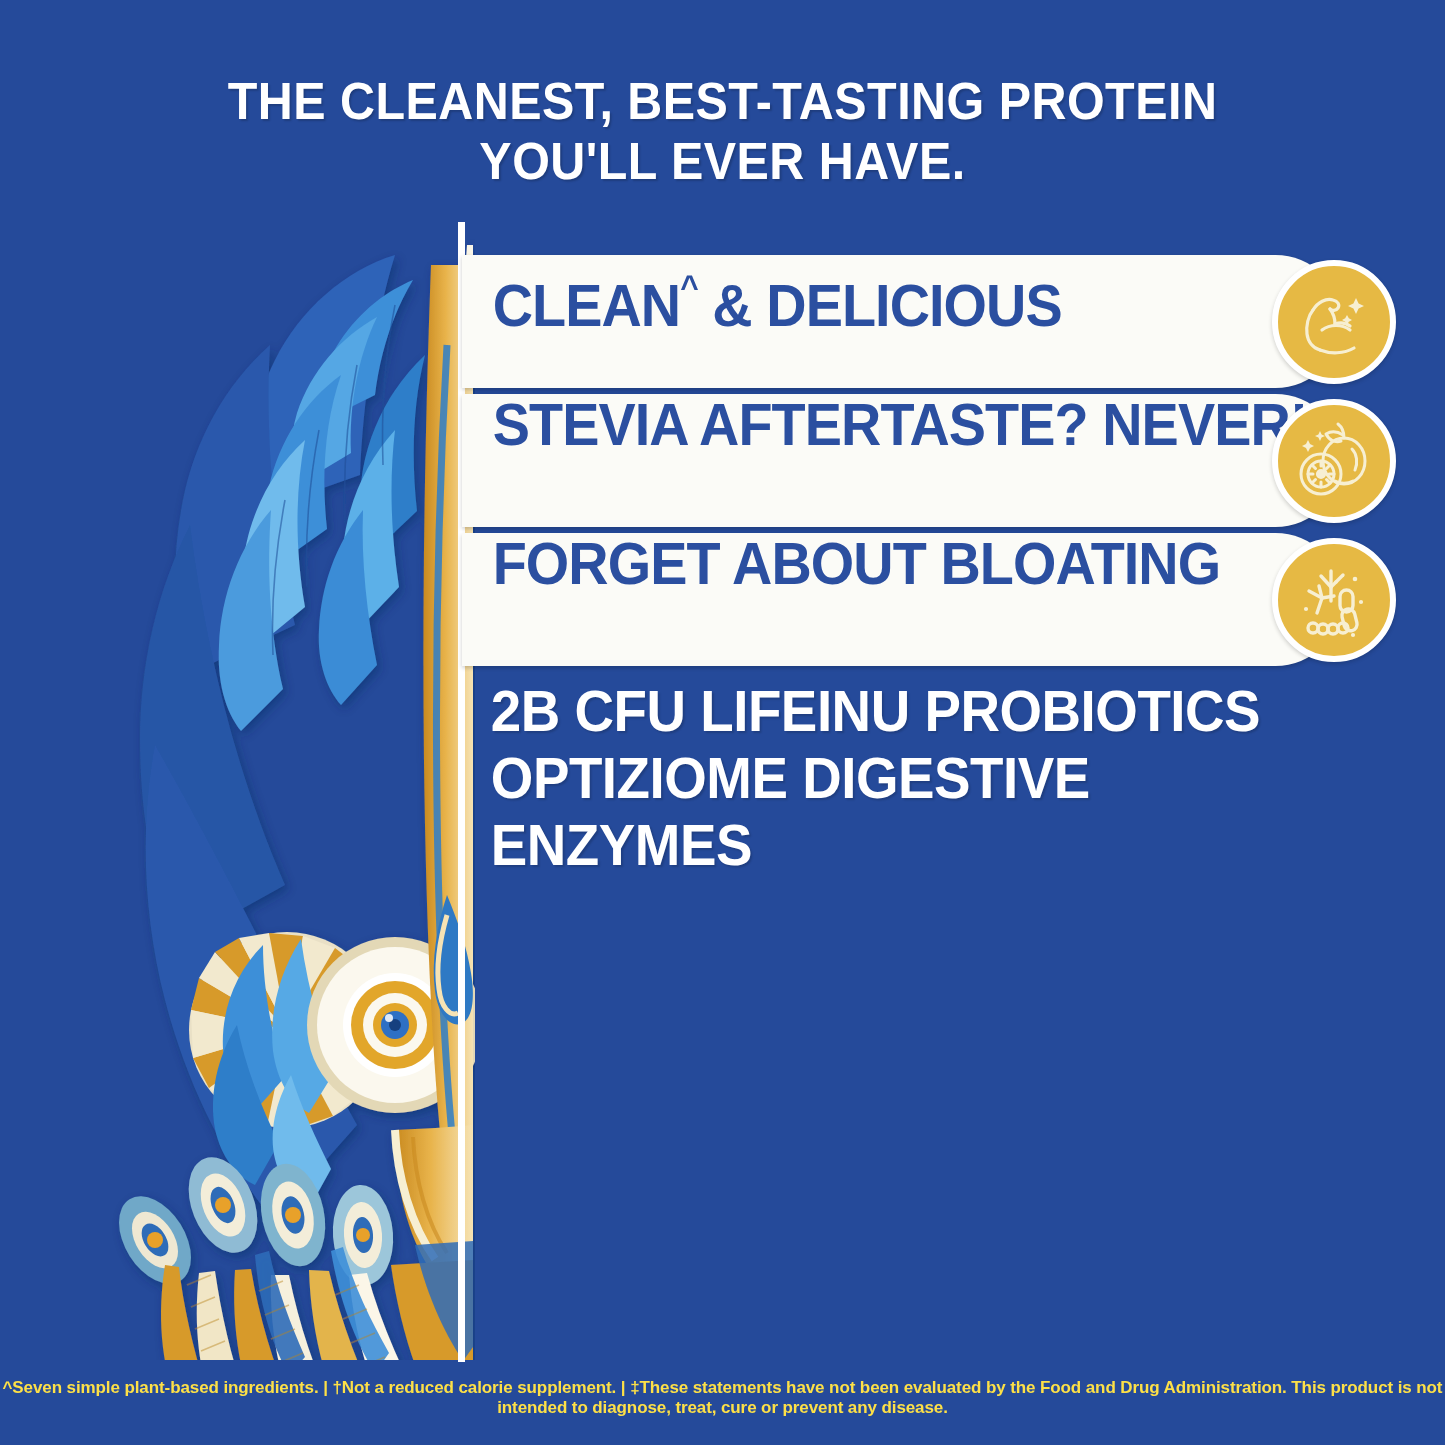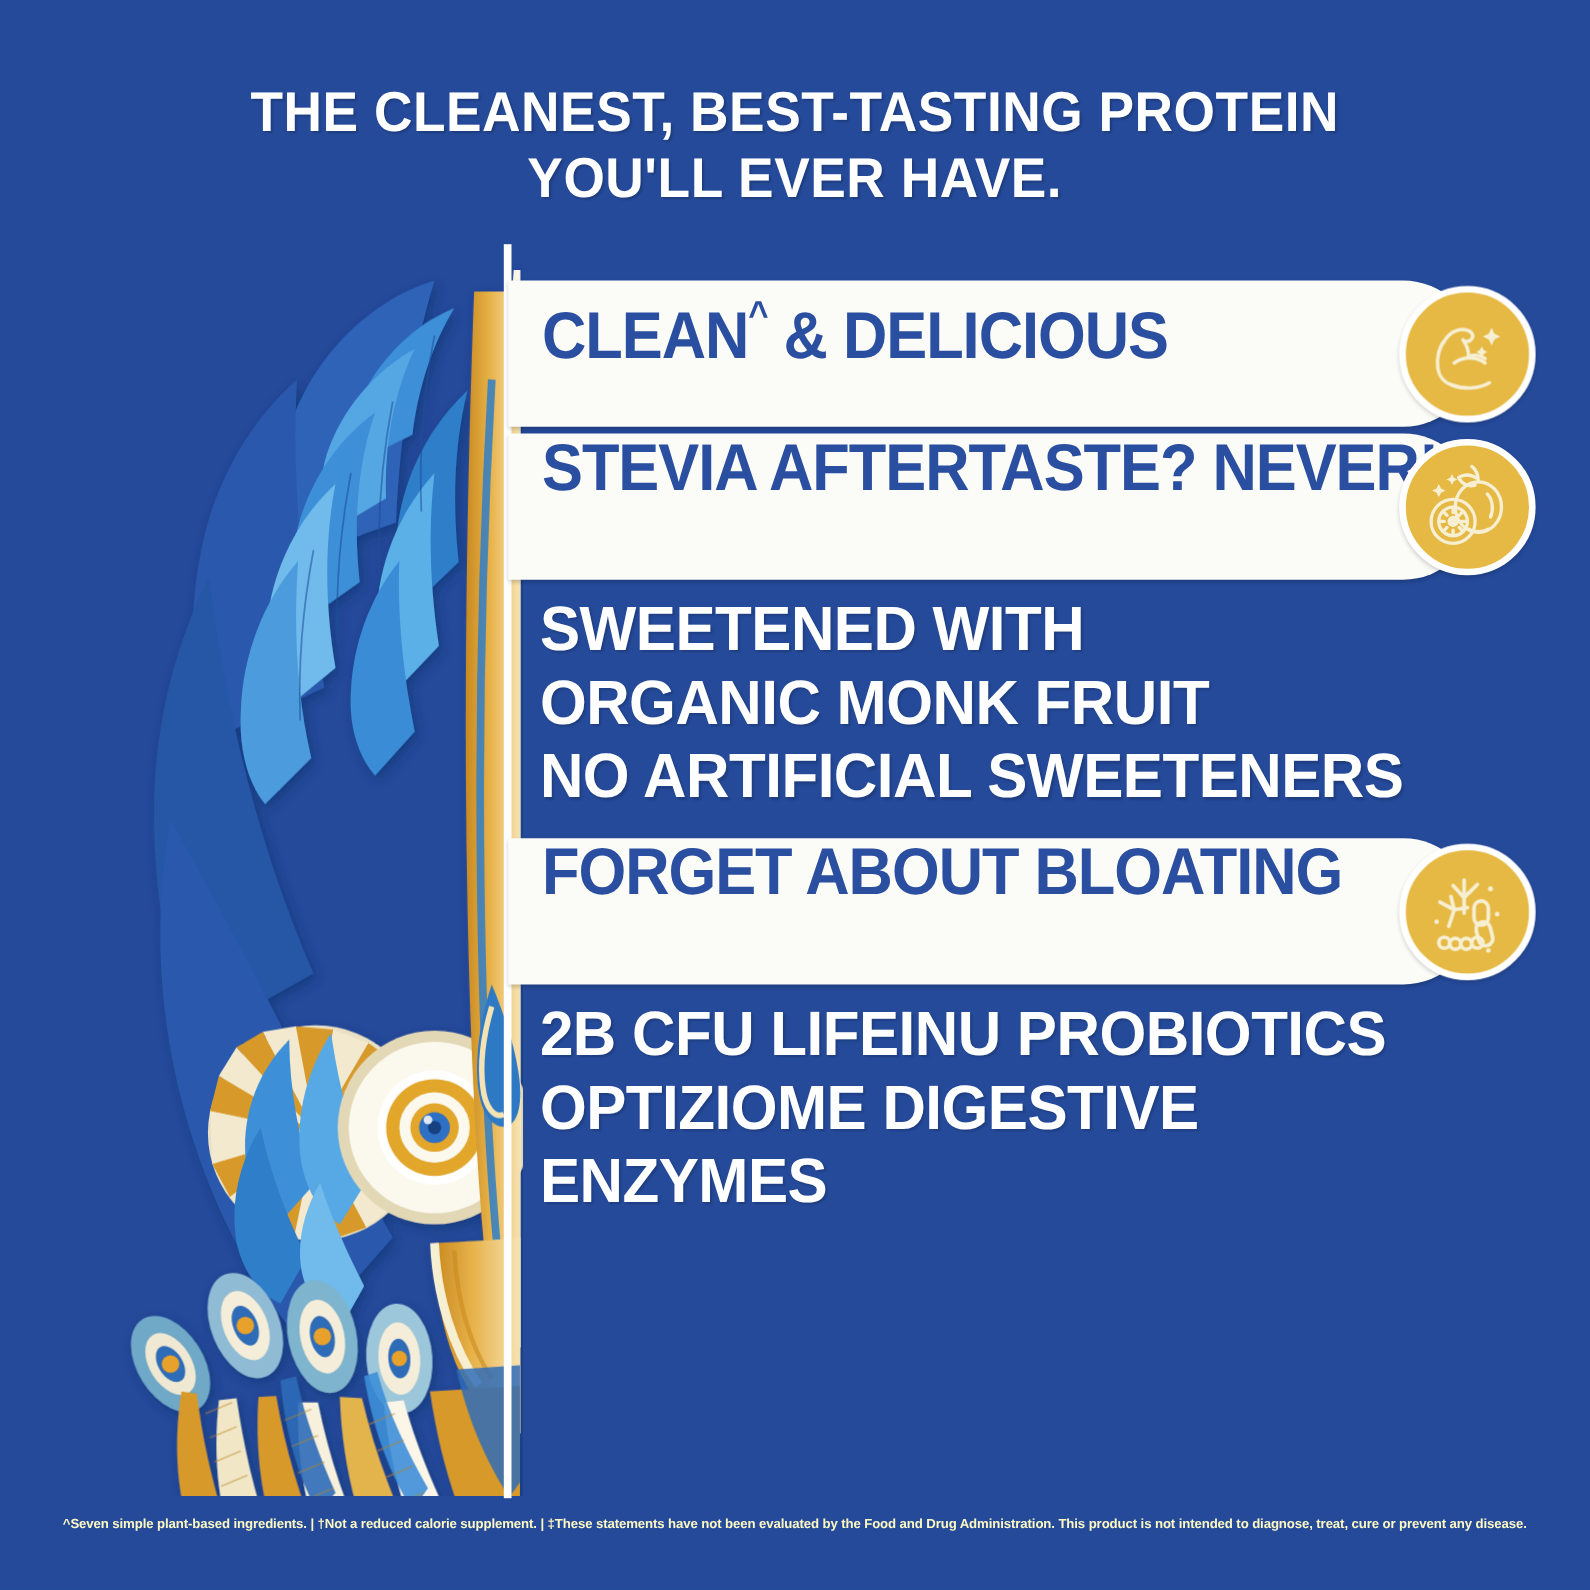--- a/index.html
+++ b/index.html
@@ -86,22 +86,22 @@
     white-space:nowrap;
     text-shadow:2px 2px 2px rgba(0,0,0,.16);
     transform:scaleX(.96);
     transform-origin:left center;
   }
 
   
   #footnote{
     position:absolute;left:0;top:1378px;width:1445px;
     text-align:center;
-    color:#fef9c3;
-    font-size:12px;
+    color:#fde047;
+    font-size:17px;
     font-weight:bold;
     letter-spacing:-0.1px;
   }
 </style>
 </head>
 <body>
 
 <div id="headline">
   <span class="l">THE CLEANEST, BEST-TASTING PROTEIN</span>
   <span class="l">YOU'LL EVER HAVE.</span>
@@ -304,25 +304,20 @@
                    M21 47 L24.5 50.5 M35.5 61.5 L39 65 M21 65 L24.5 61.5 M35.5 50.5 L39 47"></path>
         </g>
         <g fill="#F7EFD2">
           <path d="M17 22 L19 26 L23 28 L19 30 L17 34 L15 30 L11 28 L15 26 Z"></path>
           <path d="M29 13 L30.6 16.4 L34 18 L30.6 19.6 L29 23 L27.4 19.6 L24 18 L27.4 16.4 Z"></path>
         </g>
       </svg>
     </div>
   </div>
 
-  <div class="brow">
-    <div class="bline">SWEETENED WITH</div>
-    <div class="bline">ORGANIC MONK FRUIT</div>
-    <div class="bline">NO ARTIFICIAL SWEETENERS</div>
-  </div>
 
   <div class="wrow">
     <div class="wtext">FORGET ABOUT BLOATING</div>
     <div class="badge" style="right:-54px;">
       <svg width="86" height="86" viewBox="0 0 86 86">
         <g fill="none" stroke="#F7EFD2" stroke-width="3.4" stroke-linecap="round" stroke-linejoin="round">
 
           <path d="M40 14 L40 30"></path>
           <path d="M40 30 L30 19"></path>
           <path d="M40 30 L52 18"></path>

